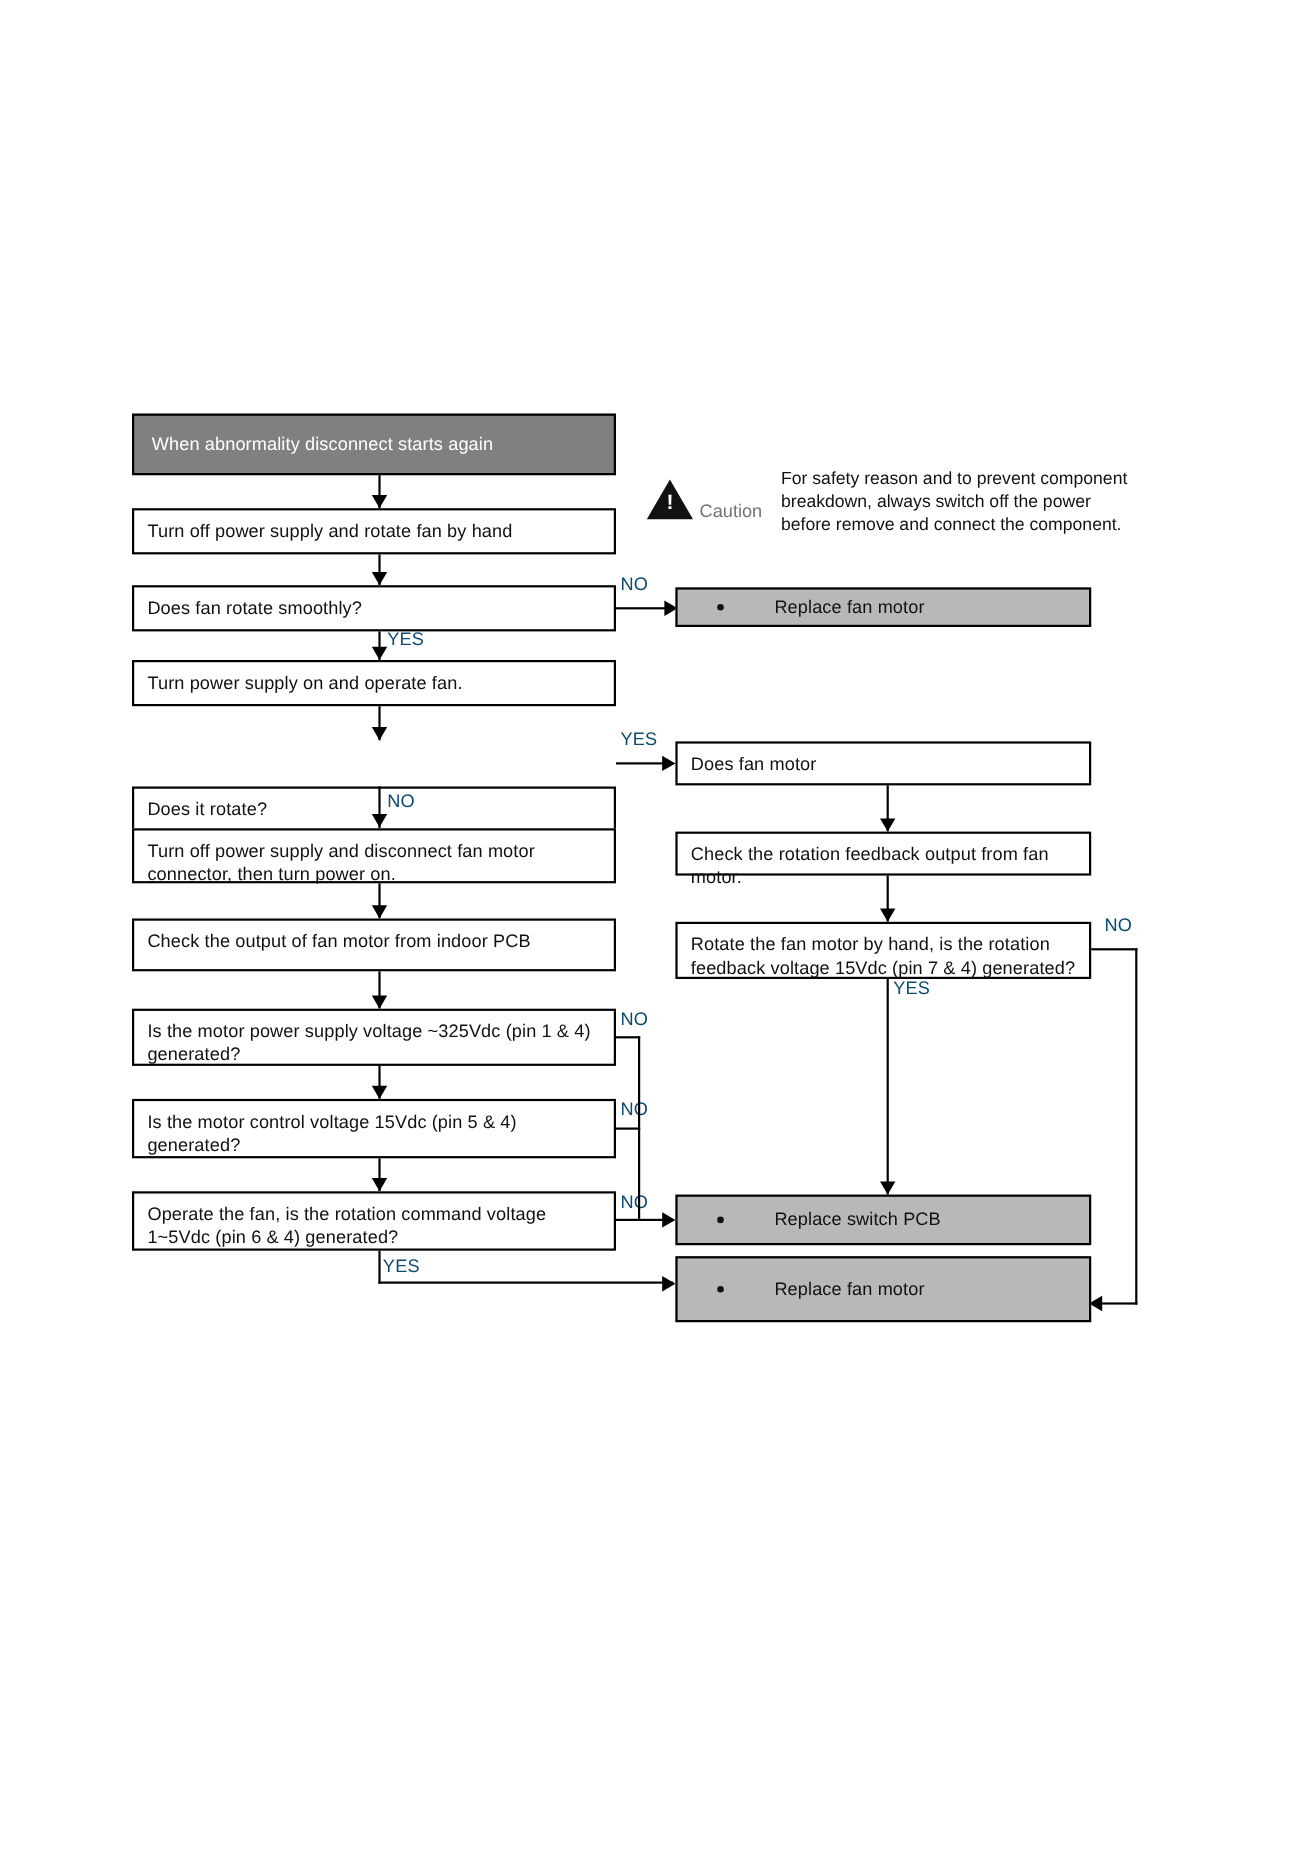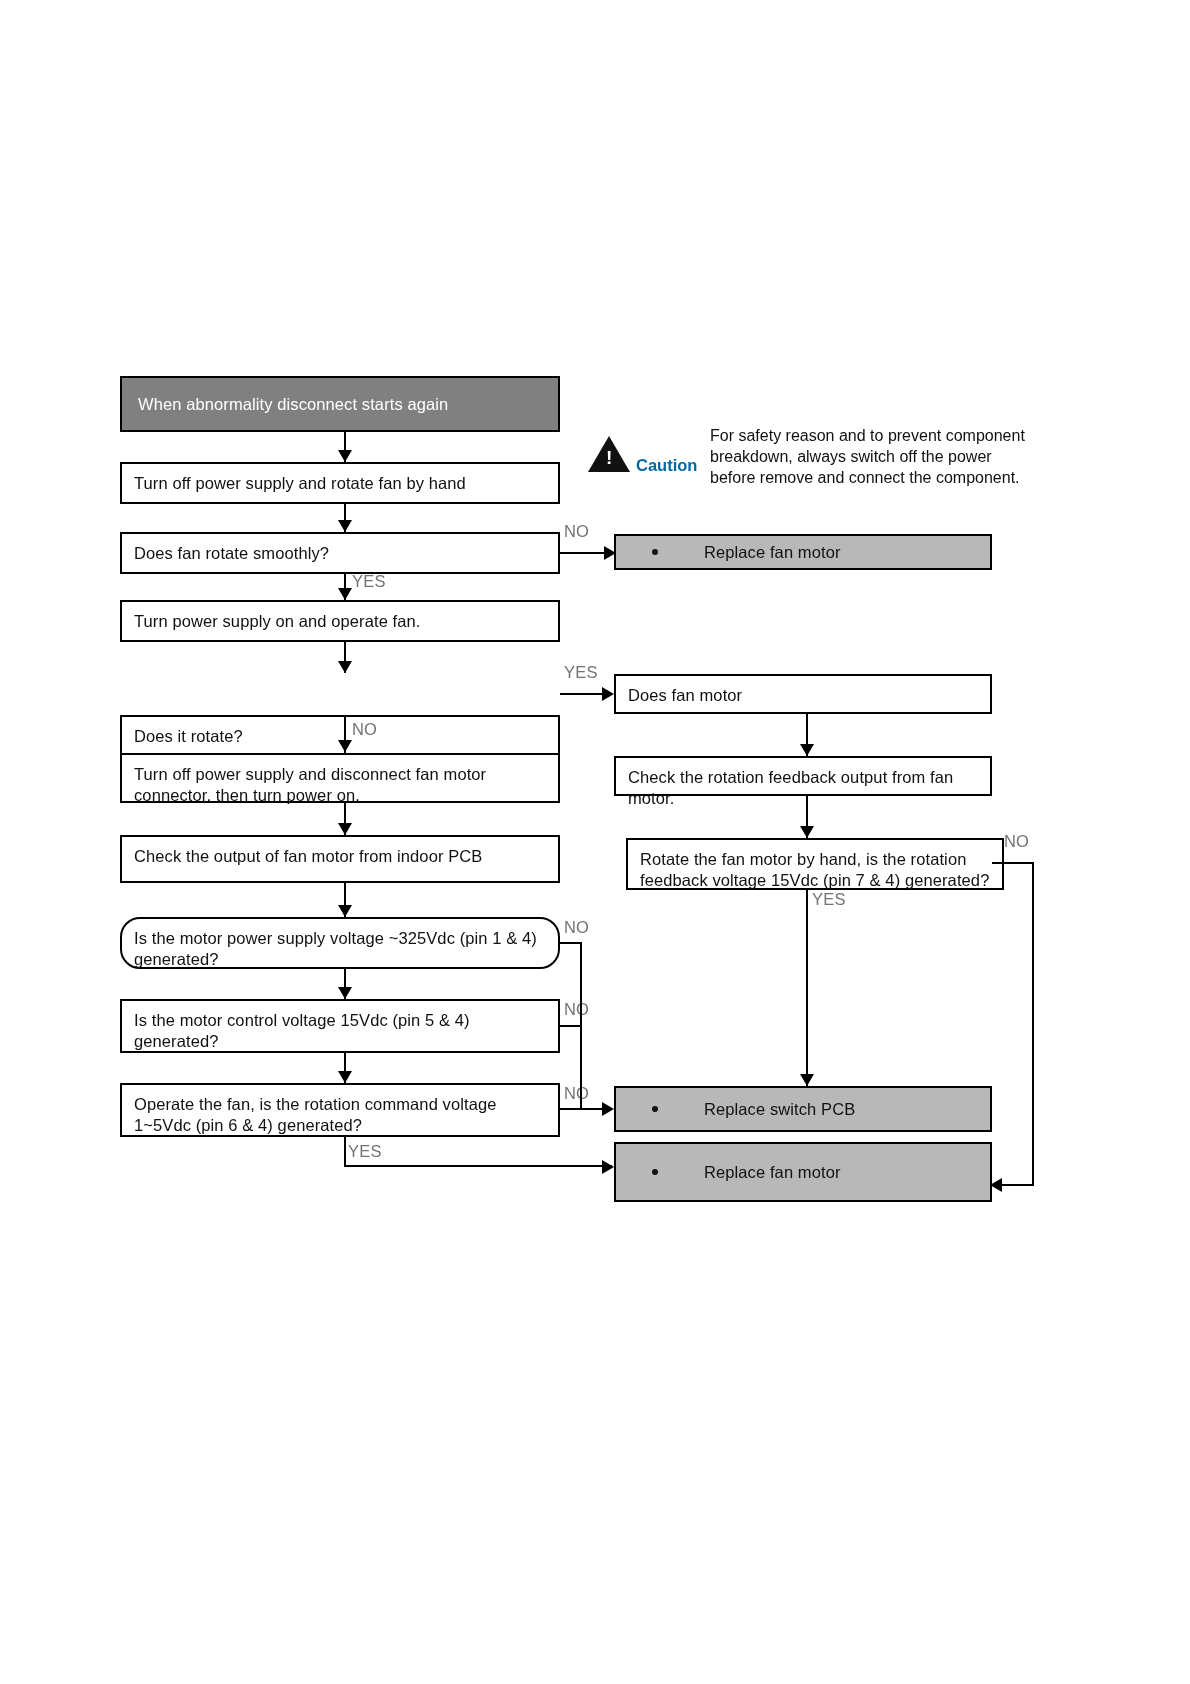--- a/index.html
+++ b/index.html
@@ -89,21 +89,21 @@
     width: 0; height: 0;
     border-top: 7px solid transparent;
     border-bottom: 7px solid transparent;
     border-right: 12px solid #000000;
   }
 
   
   .blabel {
     position: absolute;
     font-size: 16.5px;
-    color: #737373;
+    color: #0c4a6e;
     white-space: nowrap;
     letter-spacing: 0.2px;
   }
 
   
   #caution-note { position: absolute; }
   #caution-note .tri {
     position: absolute;
     left: 0; top: 8px;
     width: 0; height: 0;
@@ -118,22 +118,22 @@
     font-size: 19px;
     font-weight: bold;
     line-height: 1;
     font-family: "Liberation Sans", sans-serif;
   }
   #caution-note .cword {
     position: absolute;
     left: 48px;
     top: 28px;
     font-size: 16.5px;
-    font-weight: bold;
-    color: #0369a1;
+    font-weight: normal;
+    color: #737373;
   }
   #caution-note .ctext {
     position: absolute;
     left: 122px;
     top: -3px;
     width: 320px;
     font-size: 16px;
     line-height: 1.32;
     color: #111111;
   }
@@ -198,21 +198,21 @@
   </div>
   <div class="vline" style="left:344px; top:803px; height:32px;"></div>
   <div class="arrow-down" style="left:338px; top:823px;"></div>
 
   <div class="box" style="left:120px; top:835px; width:440px; height:48px;">
     <span class="txt">Check the output of fan motor from indoor PCB</span>
   </div>
   <div class="vline" style="left:344px; top:883px; height:34px;"></div>
   <div class="arrow-down" style="left:338px; top:905px;"></div>
 
-  <div class="box" style="left:120px; top:917px; width:440px; height:52px;border-radius:20px;">
+  <div class="box" style="left:120px; top:917px; width:440px; height:52px;">
     <span class="txt">Is the motor power supply voltage ~325Vdc (pin 1 &amp; 4) generated?</span>
   </div>
   <div class="blabel" style="left:564px; top:918px;">NO</div>
 
   <div class="hline" style="left:560px; top:942px; width:22px;"></div>
 
   <div class="vline" style="left:344px; top:969px; height:30px;"></div>
   <div class="arrow-down" style="left:338px; top:987px;"></div>
 
   <div class="box" style="left:120px; top:999px; width:440px; height:54px;">
@@ -249,21 +249,21 @@
   </div>
   <div class="vline" style="left:806px; top:714px; height:42px;"></div>
   <div class="arrow-down" style="left:800px; top:744px;"></div>
 
   <div class="box" style="left:614px; top:756px; width:378px; height:40px;">
     <span class="txt">Check the rotation feedback output from fan motor.</span>
   </div>
   <div class="vline" style="left:806px; top:796px; height:42px;"></div>
   <div class="arrow-down" style="left:800px; top:826px;"></div>
 
-  <div class="box" style="left:614px; top:838px; width:378px; height:52px;margin-left:12px;">
+  <div class="box" style="left:614px; top:838px; width:378px; height:52px;">
     <span class="txt">Rotate the fan motor by hand, is the rotation feedback voltage 15Vdc (pin 7 &amp; 4) generated?</span>
   </div>
 
   <div class="blabel" style="left:1004px; top:832px;">NO</div>
   <div class="hline" style="left:992px; top:862px; width:42px;"></div>
   <div class="vline" style="left:1032px; top:862px; height:324px;"></div>
   <div class="hline" style="left:996px; top:1184px; width:38px;"></div>
   <div class="arrow-left" style="left:990px; top:1178px;"></div>
 
   <div class="blabel" style="left:812px; top:890px;">YES</div>

